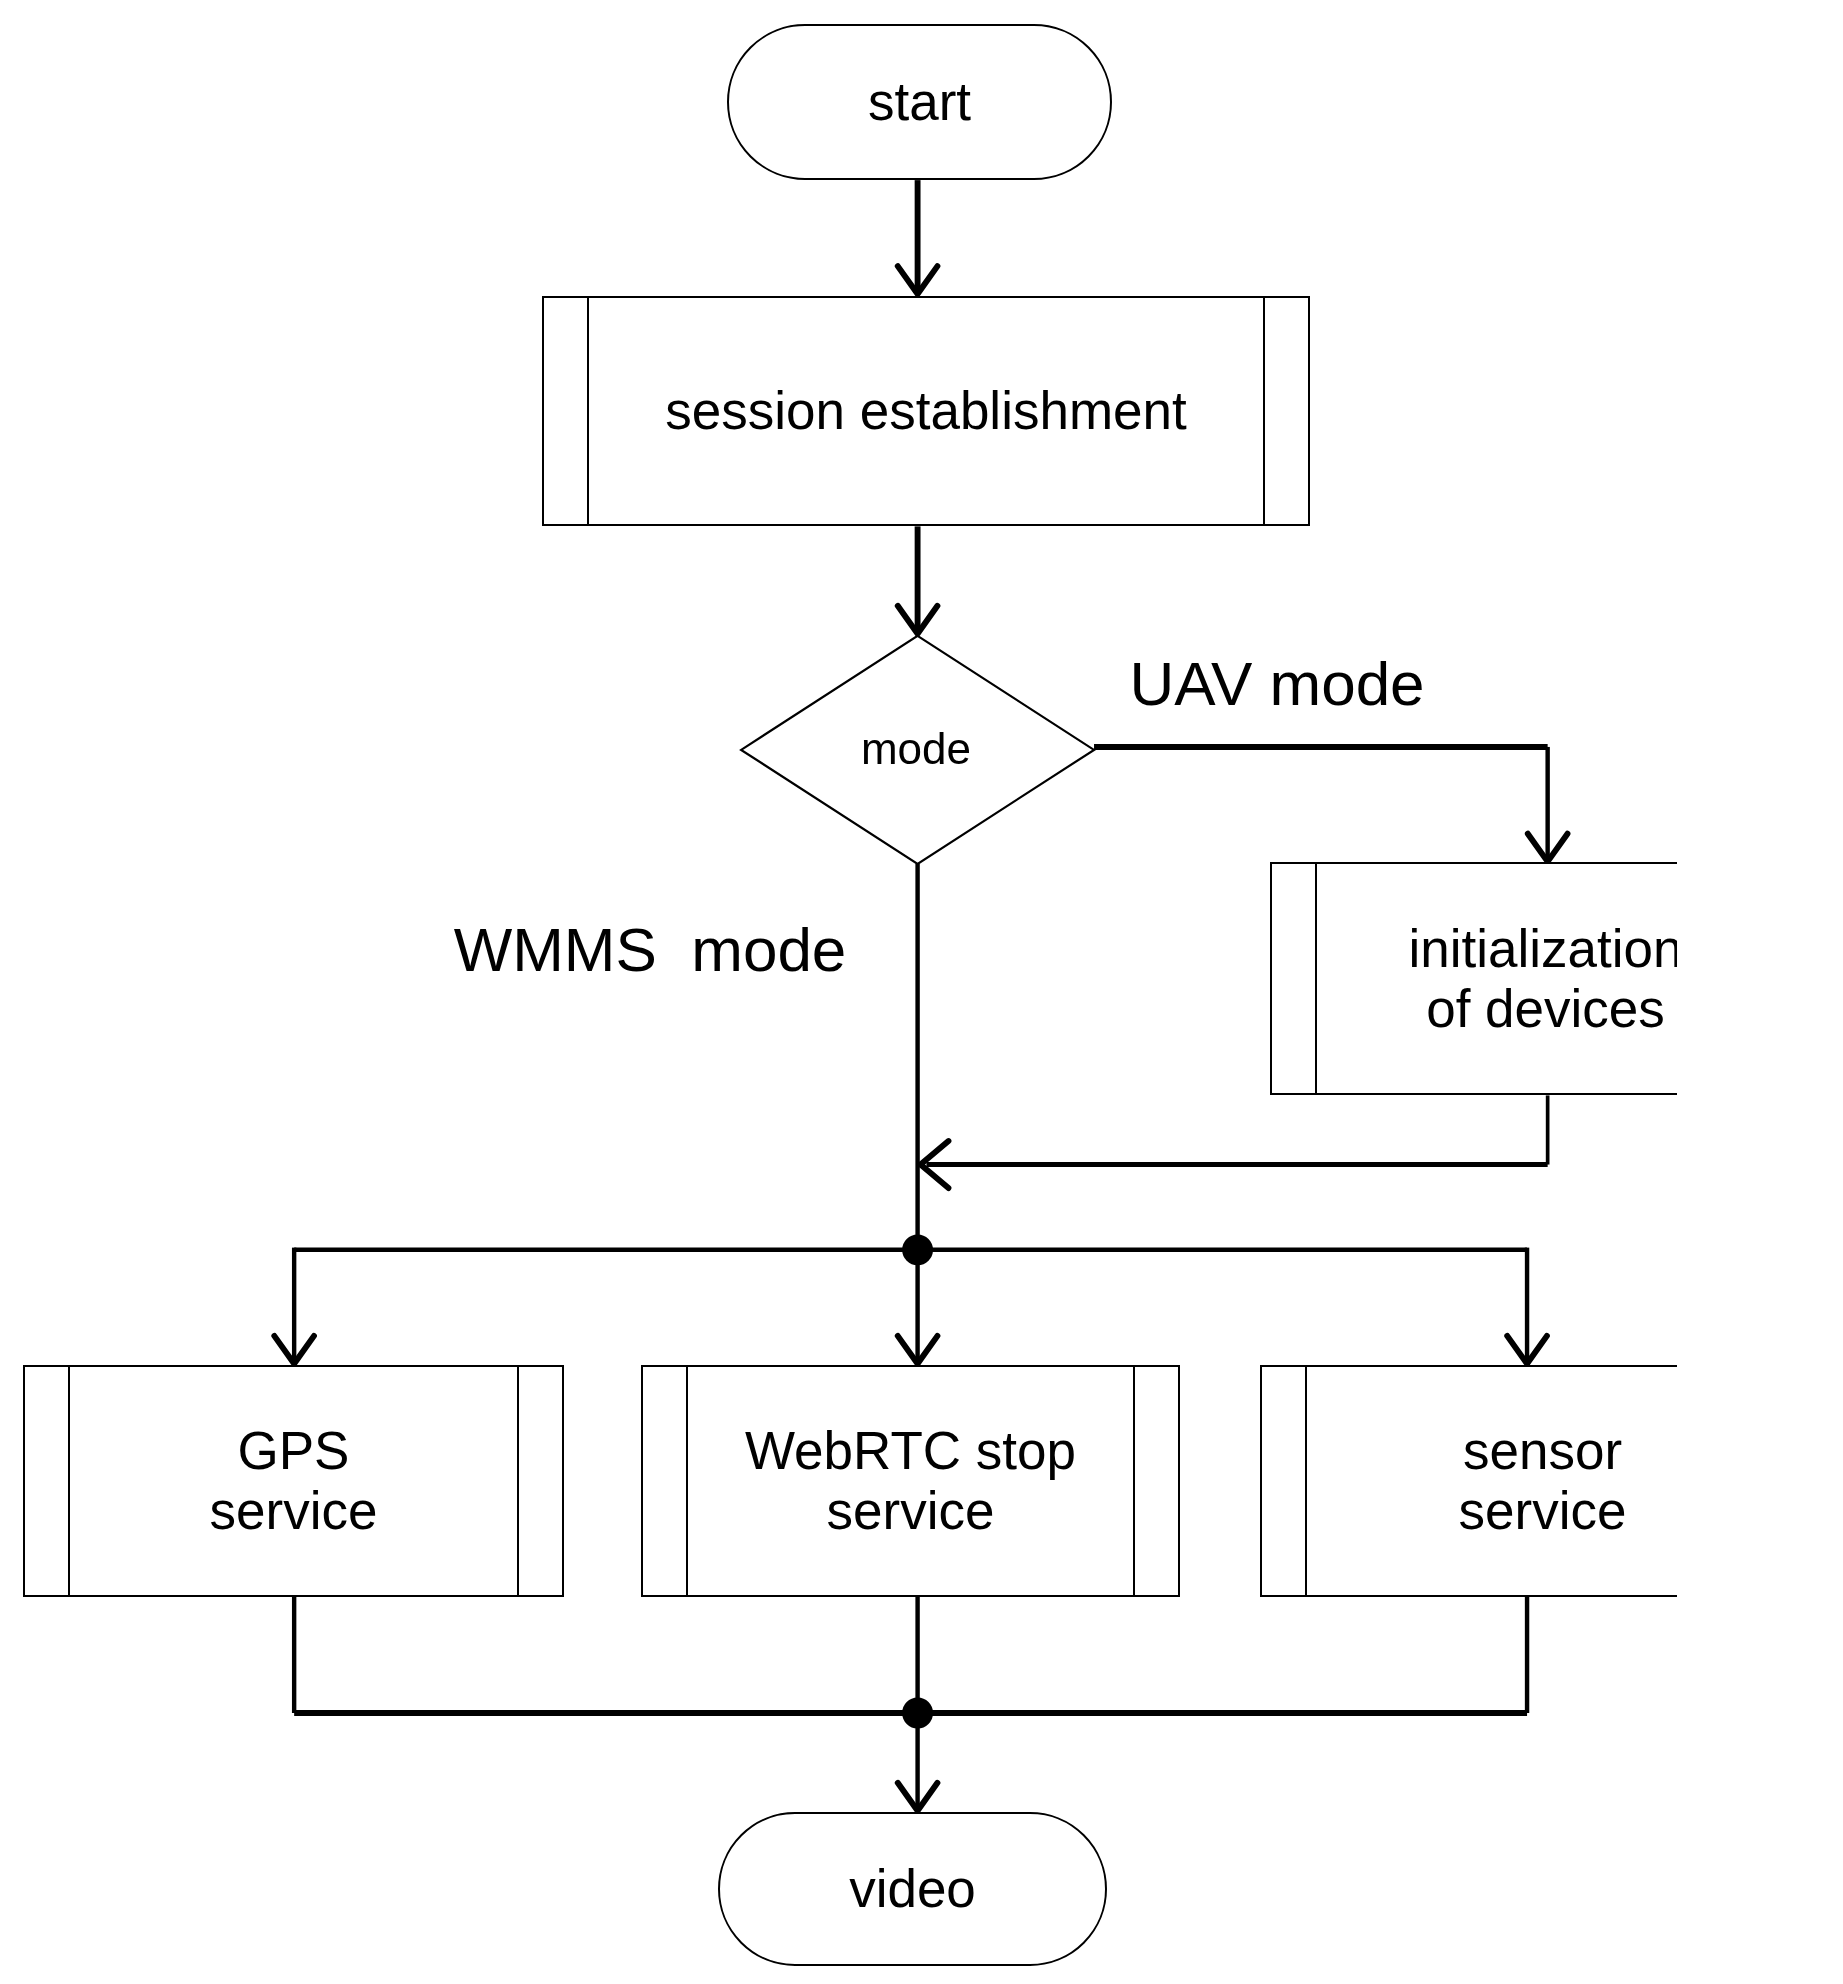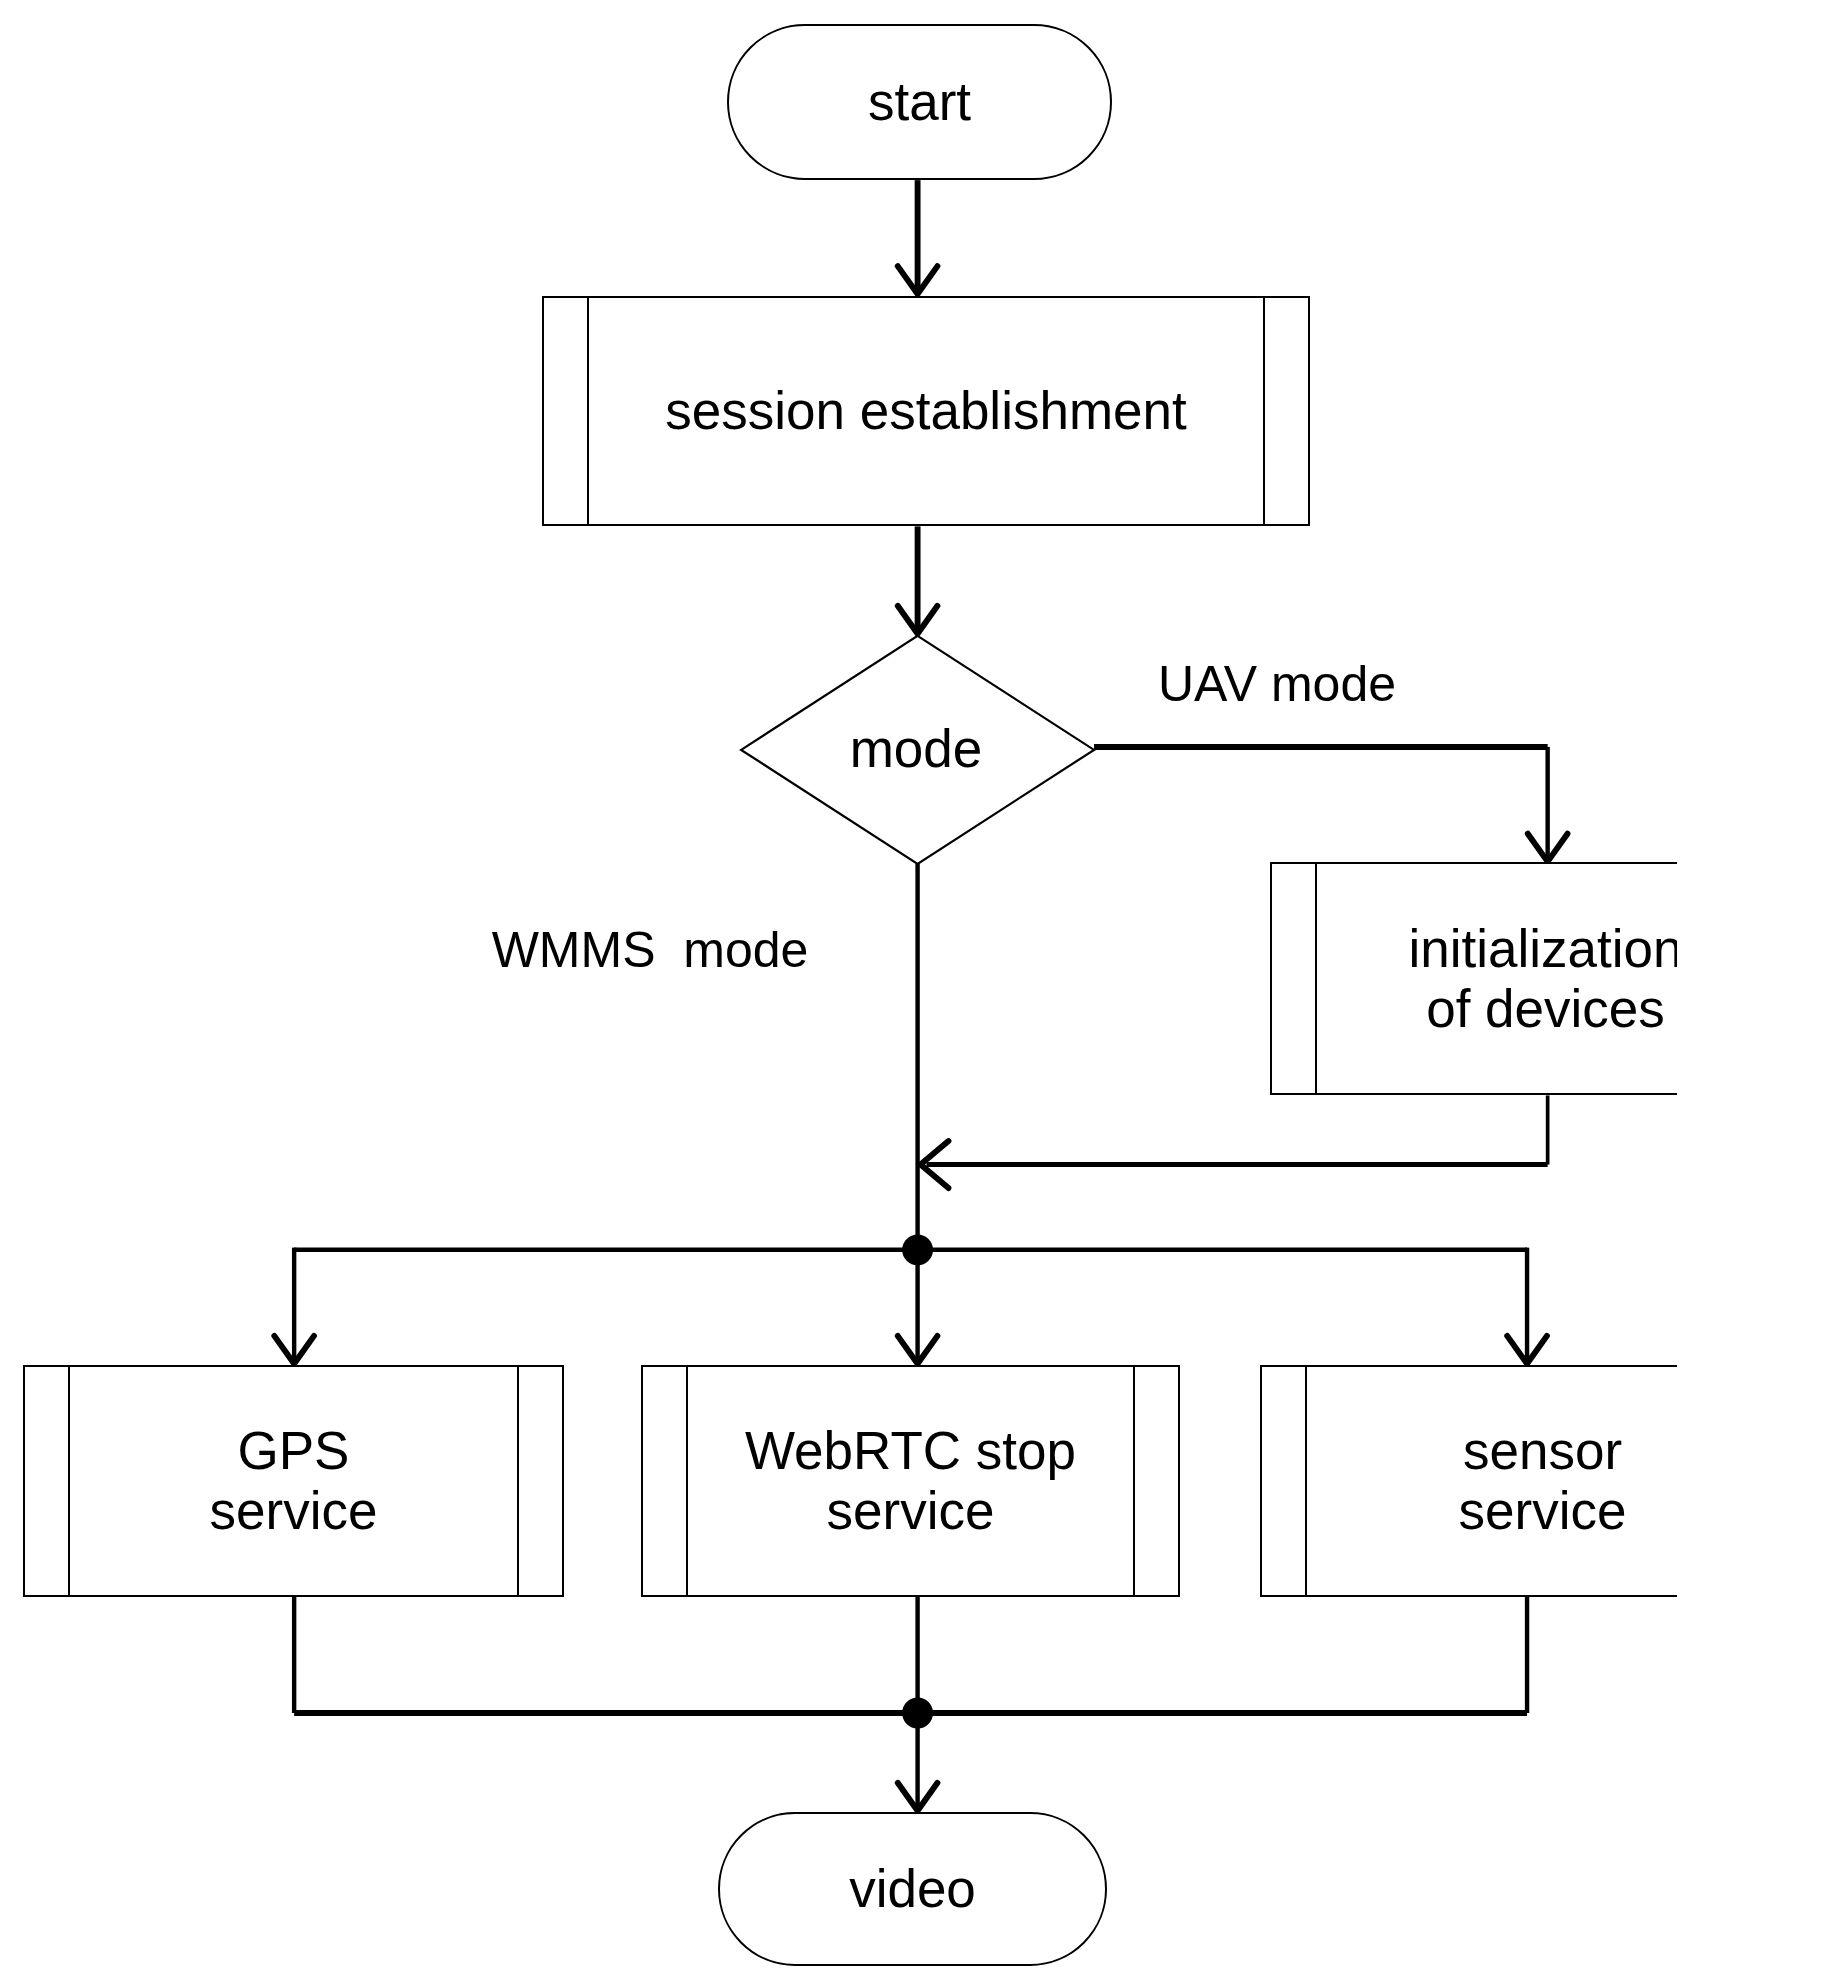--- a/index.html
+++ b/index.html
@@ -32,27 +32,27 @@
     line-height:60px;
   }
   .terminator{border-radius:81px;}
   .pbar{position:absolute;top:0;bottom:0;width:2.2px;background:#000000;}
   .pbar-l{left:43px;}
   .pbar-r{right:43px;}
 
   .diamond-label{
     position:absolute;
     transform:translate(-50%,-50%);
-    font-size:53px;
+    font-size:44px;
     line-height:53px;
   }
   .flabel{
     position:absolute;
     transform:translate(-50%,-50%);
-    font-size:50px;
+    font-size:62px;
     line-height:54px;
     white-space:pre;
   }
 </style>
 </head>
 <body>
 
 <div class="canvas">
 
   <svg class="wires" width="1844" height="1985" viewBox="0 0 2508 2700">

